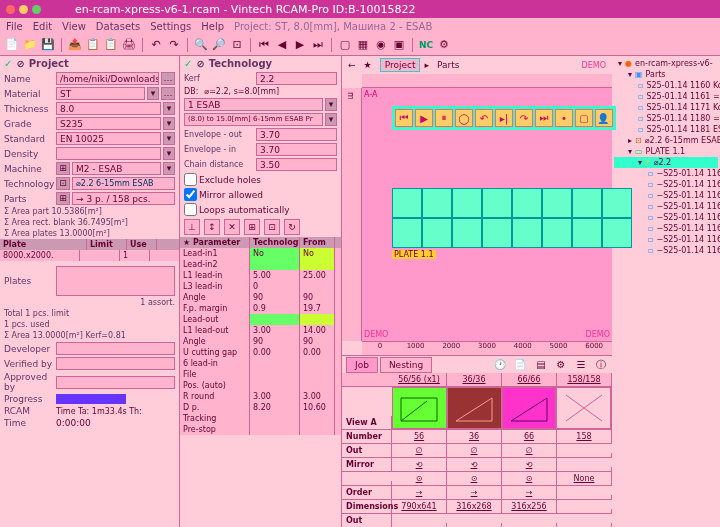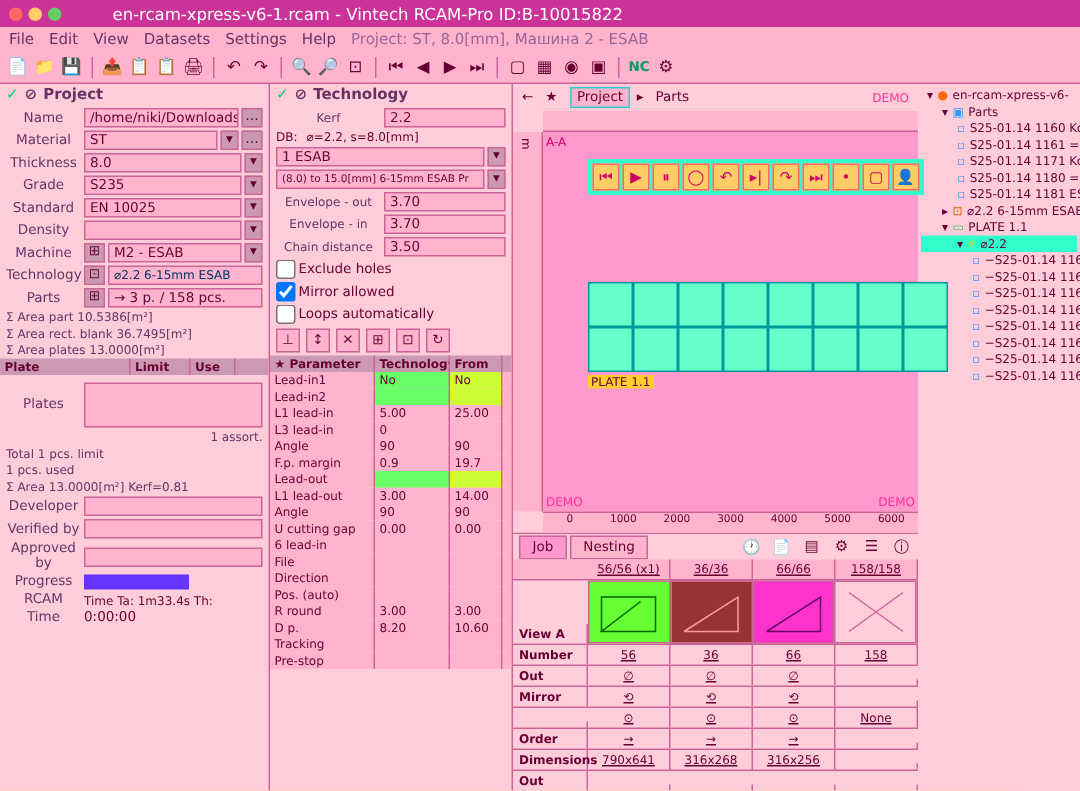--- a/index.html
+++ b/index.html
@@ -10,21 +10,21 @@
 .titlebar .dots .r { background: #ff6666; } .titlebar .dots .y { background: #ffcc66; } .titlebar .dots .g { background: #66cc66; }
 .menubar { background: #ffb3cc; height: 16px; display: flex; gap: 10px; padding: 0 6px; align-items: center; font-size: 10px; color: #663366; }
 .toolbar { background: #ffb3cc; height: 22px; display: flex; align-items: center; padding: 0 4px; gap: 2px; border-bottom: 1px solid #cc6699; }
 .toolbar .tbtn { width: 16px; height: 16px; display: inline-flex; align-items: center; justify-content: center; font-size: 11px; }
 .toolbar .sep { width: 1px; height: 14px; background: #cc6699; margin: 0 3px; }
 .main { display: flex; height: 471px; }
 .panel { background: #ffccd9; border-right: 1px solid #cc6699; overflow: hidden; }
 .panel-header { display: flex; align-items: center; gap: 4px; padding: 2px 4px; font-weight: bold; color: #663366; }
 .panel-header .chk { color: #00cc66; font-size: 10px; }
 .field-row { display: flex; align-items: center; padding: 1px 4px; gap: 2px; font-size: 9px; }
-.field-row .lbl { width: 50px; text-align: center; color: #663366; }
+.field-row .lbl { width: 50px; text-align: left; color: #663366; }
 .field-row .val { flex: 1; background: #ffb3cc; border: 1px solid #cc6699; padding: 1px 3px; height: 13px; overflow: hidden; white-space: nowrap; }
 .field-row .dd { width: 12px; text-align: center; background: #cc99b3; border: 1px solid #cc6699; height: 13px; }
 .field-row .btn-sm { width: 14px; height: 13px; background: #cc99b3; border: 1px solid #cc6699; text-align: center; }
 .tech-highlight { background: #33ffcc; color: #003366; padding: 1px 2px; font-size: 8px; }
 .info-line { padding: 1px 4px; font-size: 8px; color: #663366; }
 .table-hdr { display: flex; background: #cc99b3; font-size: 8px; font-weight: bold; }
 .table-hdr > div, .table-row > div { padding: 1px 3px; border-right: 1px solid #cc6699; overflow: hidden; }
 .table-row { display: flex; background: #ffb3cc; font-size: 8px; }
 .progress { background: #6633ff; height: 10px; width: 70px; }
 .tech-panel .field-row .lbl { width: 70px; font-size: 8px; }
@@ -176,20 +176,25 @@
         <span class="val">→ 3 p. / 158 pcs.</span>
       </div>
     <div class="info-line">Σ Area part 10.5386[m²]</div>
     <div class="info-line">Σ Area rect. blank 36.7495[m²]</div>
     <div class="info-line">Σ Area plates 13.0000[m²]</div>
     <div class="table-hdr">
         <div style="width:87px">Plate</div>
         <div style="width:40px">Limit</div>
         <div style="width:30px">Use</div>
       </div>
+    <div class="table-row">
+        <div style="width:80px">8000.x2000.</div>
+        <div style="width:40px"></div>
+        <div style="width:30px">1</div>
+      </div>
     <div class="field-row" style="margin-top:4px">
         <span class="lbl">Plates</span>
         <span class="val" style="height:30px"></span>
       </div>
     <div class="info-line" style="text-align:right">1 assort.</div>
     <div class="info-line">Total 1 pcs. limit</div>
     <div class="info-line">1 pcs. used</div>
     <div class="info-line">Σ Area 13.0000[m²] Kerf=0.81</div>
     <div class="field-row">
         <span class="lbl">Developer</span>
@@ -328,25 +333,20 @@
             <div class="">0.00</div>
             <div class="">0.00</div>
           </div>
           <div class="table-row">
             <div>6 lead-in</div>
             <div class=""></div>
             <div class=""></div>
           </div>
           <div class="table-row">
             <div>File</div>
-            <div class=""></div>
-            <div class=""></div>
-          </div>
-          <div class="table-row">
-            <div>Direction</div>
             <div class=""></div>
             <div class=""></div>
           </div>
           <div class="table-row">
             <div>Pos. (auto)</div>
             <div class=""></div>
             <div class=""></div>
           </div>
           <div class="table-row">
             <div>R round</div>

